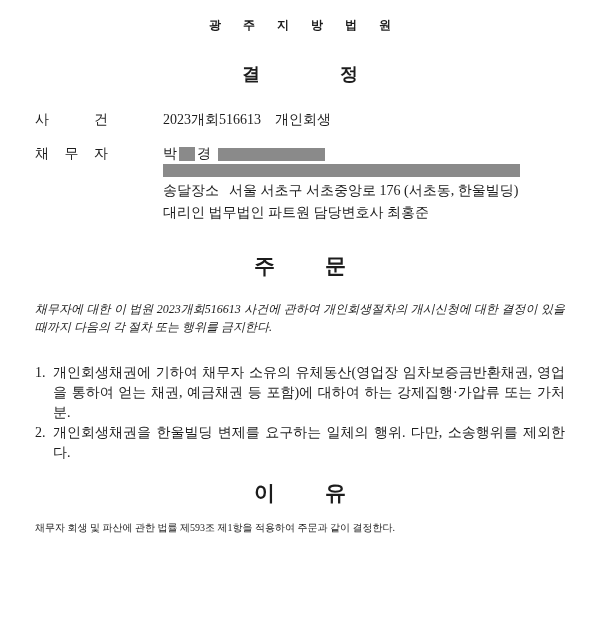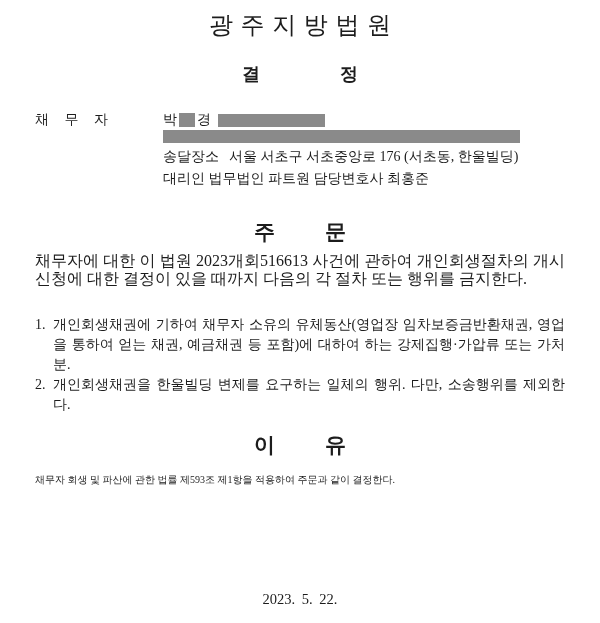--- a/index.html
+++ b/index.html
@@ -25,22 +25,22 @@
     
     .jc {
       display: block;
       margin: 0 auto;
       text-align: justify;
       text-align-last: justify;
       white-space: normal;
     }
     .court-title {
       margin-top: 5px;
-      font-size: 24px;
-      font-weight: normal;
+      font-size: 12px;
+      font-weight: bold;
       line-height: 20px;
     }
     .court-title .jc { width: 182px; }
     .doc-title {
       margin-top: 29px;
       font-size: 18px;
       font-weight: bold;
       line-height: 20px;
     }
     .doc-title .jc { width: 116px; }
@@ -80,24 +80,25 @@
     .attorney-line { margin-top: 4px; line-height: 18px; white-space: nowrap; }
 
     .section-heading {
       font-size: 21px;
       font-weight: bold;
       line-height: 20px;
     }
     .section-heading .jc { width: 92px; }
     .order-heading { margin-top: 34px; }
     .order-intro {
-      margin-top: 10px;
-      font-size: 16px;
+      margin-top: 24px;
+      font-size: 12px;
       line-height: 18px;
       text-align: justify;
+      font-style: italic;
     }
     .order-list { margin-top: 27px; font-size: 14px; }
     .list-item { display: flex; line-height: 20px; }
     .item-num { flex: none; width: 18px; }
     .item-text { flex: 1; text-align: justify; }
 
     .reason-heading { margin-top: 20px; }
     .reason-text {
       margin-top: 16px;
       font-size: 10px;
@@ -118,20 +119,24 @@
   <div class="court-title">
     <span class="jc">광 주 지 방 법 원</span>
   </div>
 
   <div class="doc-title">
     <span class="jc">결 정</span>
   </div>
 
   <div class="info-section">
 
+    <div class="info-row">
+      <span class="info-label">사 건</span>
+      <span class="info-value case-value"><span>2023개회516613</span><span class="case-type">개인회생</span></span>
+    </div>
 
     <div class="info-row">
       <span class="info-label">채 무 자</span>
       <div class="debtor-block">
 
         <div class="debtor-name-line">
           <span>박</span>
           <span class="redaction redaction-box-name"></span>
           <span>경</span>
           <span class="redaction redaction-bar-id"></span>

